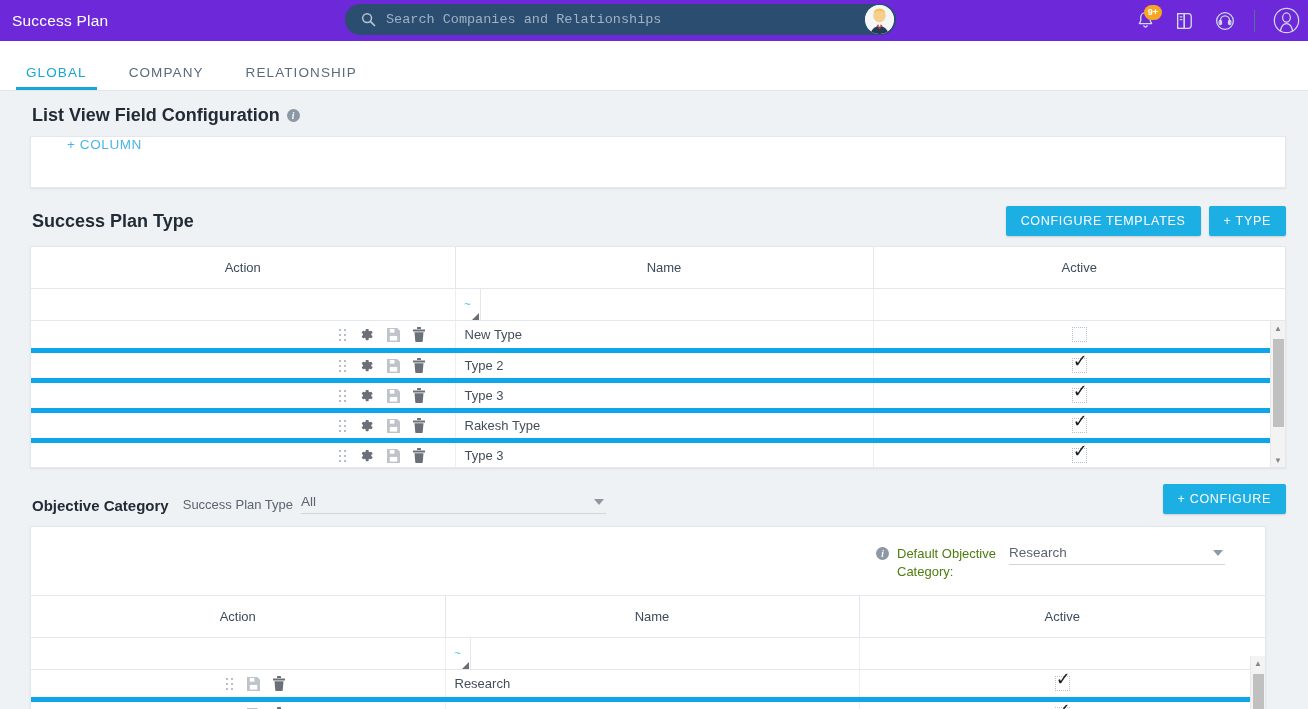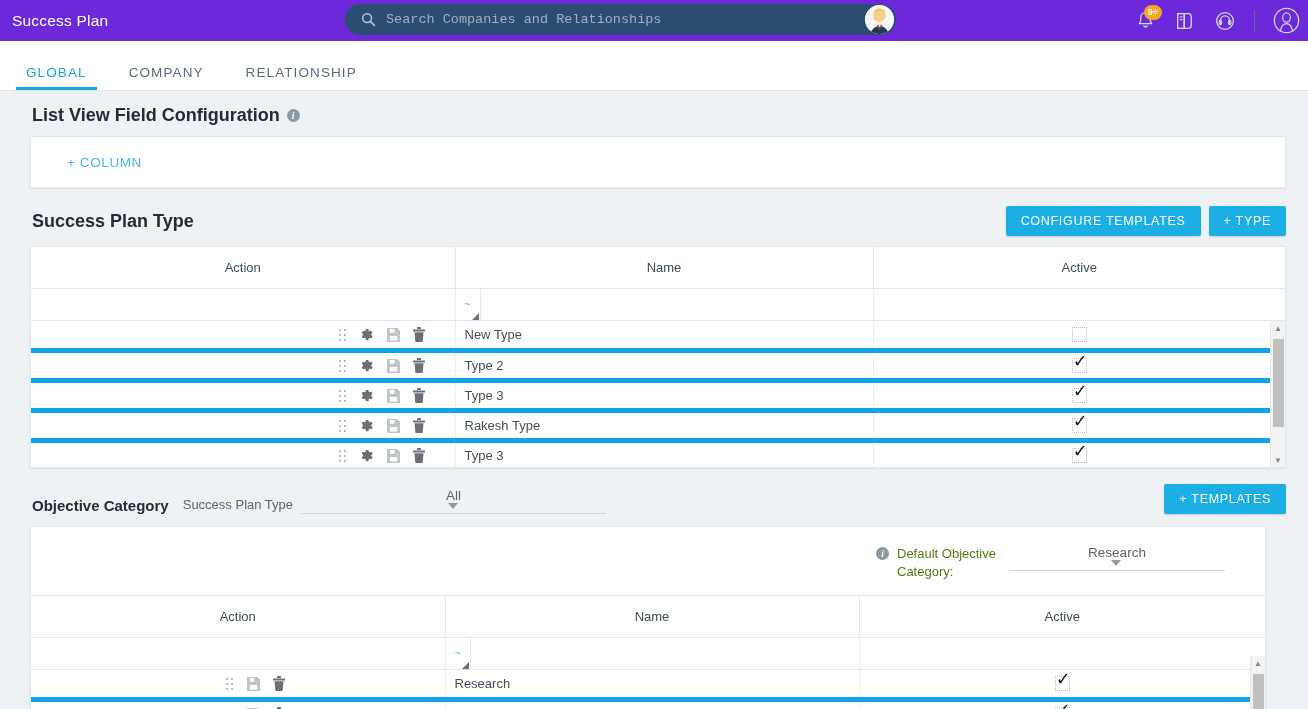--- a/index.html
+++ b/index.html
@@ -145,21 +145,21 @@
     font-style: italic;
   }
 
   .card {
     background: #ffffff;
     margin: 0 22px 0 22px;
     border: 1px solid #e4e8ec;
     box-shadow: 0 1px 2px rgba(0,0,0,0.07);
   }
 
-  .column-box { height: 52px; display: flex; align-items: center; padding-left: 36px; }
+  .column-box { height: 52px; display: flex; padding-left: 36px; }
   .add-column {
     color: #4ab6e8;
     font-size: 13.5px;
     letter-spacing: .6px;
     cursor: pointer;
   }
 
   
   .section-head-row {
     display: flex;
@@ -283,21 +283,20 @@
     padding: 16px 22px 12px 24px;
   }
   .oc-title { font-size: 15px; color: #222b36; font-weight: bold; margin-right: 14px; }
   .oc-filter-label { font-size: 13px; color: #5b6470; margin-right: 8px; padding-bottom: 2px; }
   .select {
     width: 305px;
     border-bottom: 1px solid #cfd6dd;
     display: flex;
     align-items: center;
     padding-bottom: 4px;
-    flex-direction: column;
   }
   .select .val { flex: 1; font-size: 13.5px; color: #5c646f; }
   .caret {
     width: 0; height: 0;
     border-left: 5px solid transparent;
     border-right: 5px solid transparent;
     border-top: 6px solid #8f98a3;
     margin-right: 2px;
   }
 
@@ -647,21 +646,21 @@
   </div>
 
   <div class="oc-head">
     <span class="oc-title">Objective Category</span>
     <span class="oc-filter-label">Success Plan Type</span>
     <span class="select">
       <span class="val">All</span>
       <span class="caret"></span>
     </span>
     <span class="spacer"></span>
-    <button class="btn">+ TEMPLATES</button>
+    <button class="btn">+ CONFIGURE</button>
   </div>
 
   <div class="card grid-wrap" style="height:210px;overflow:hidden;margin-right:42px;">
     <div class="default-cat-row">
       <span class="info-dot" style="margin-top:2px;">i</span>
       <span class="dc-label">Default Objective Category:</span>
       <span class="select dc-select">
         <span class="val">Research</span>
         <span class="caret"></span>
       </span>

